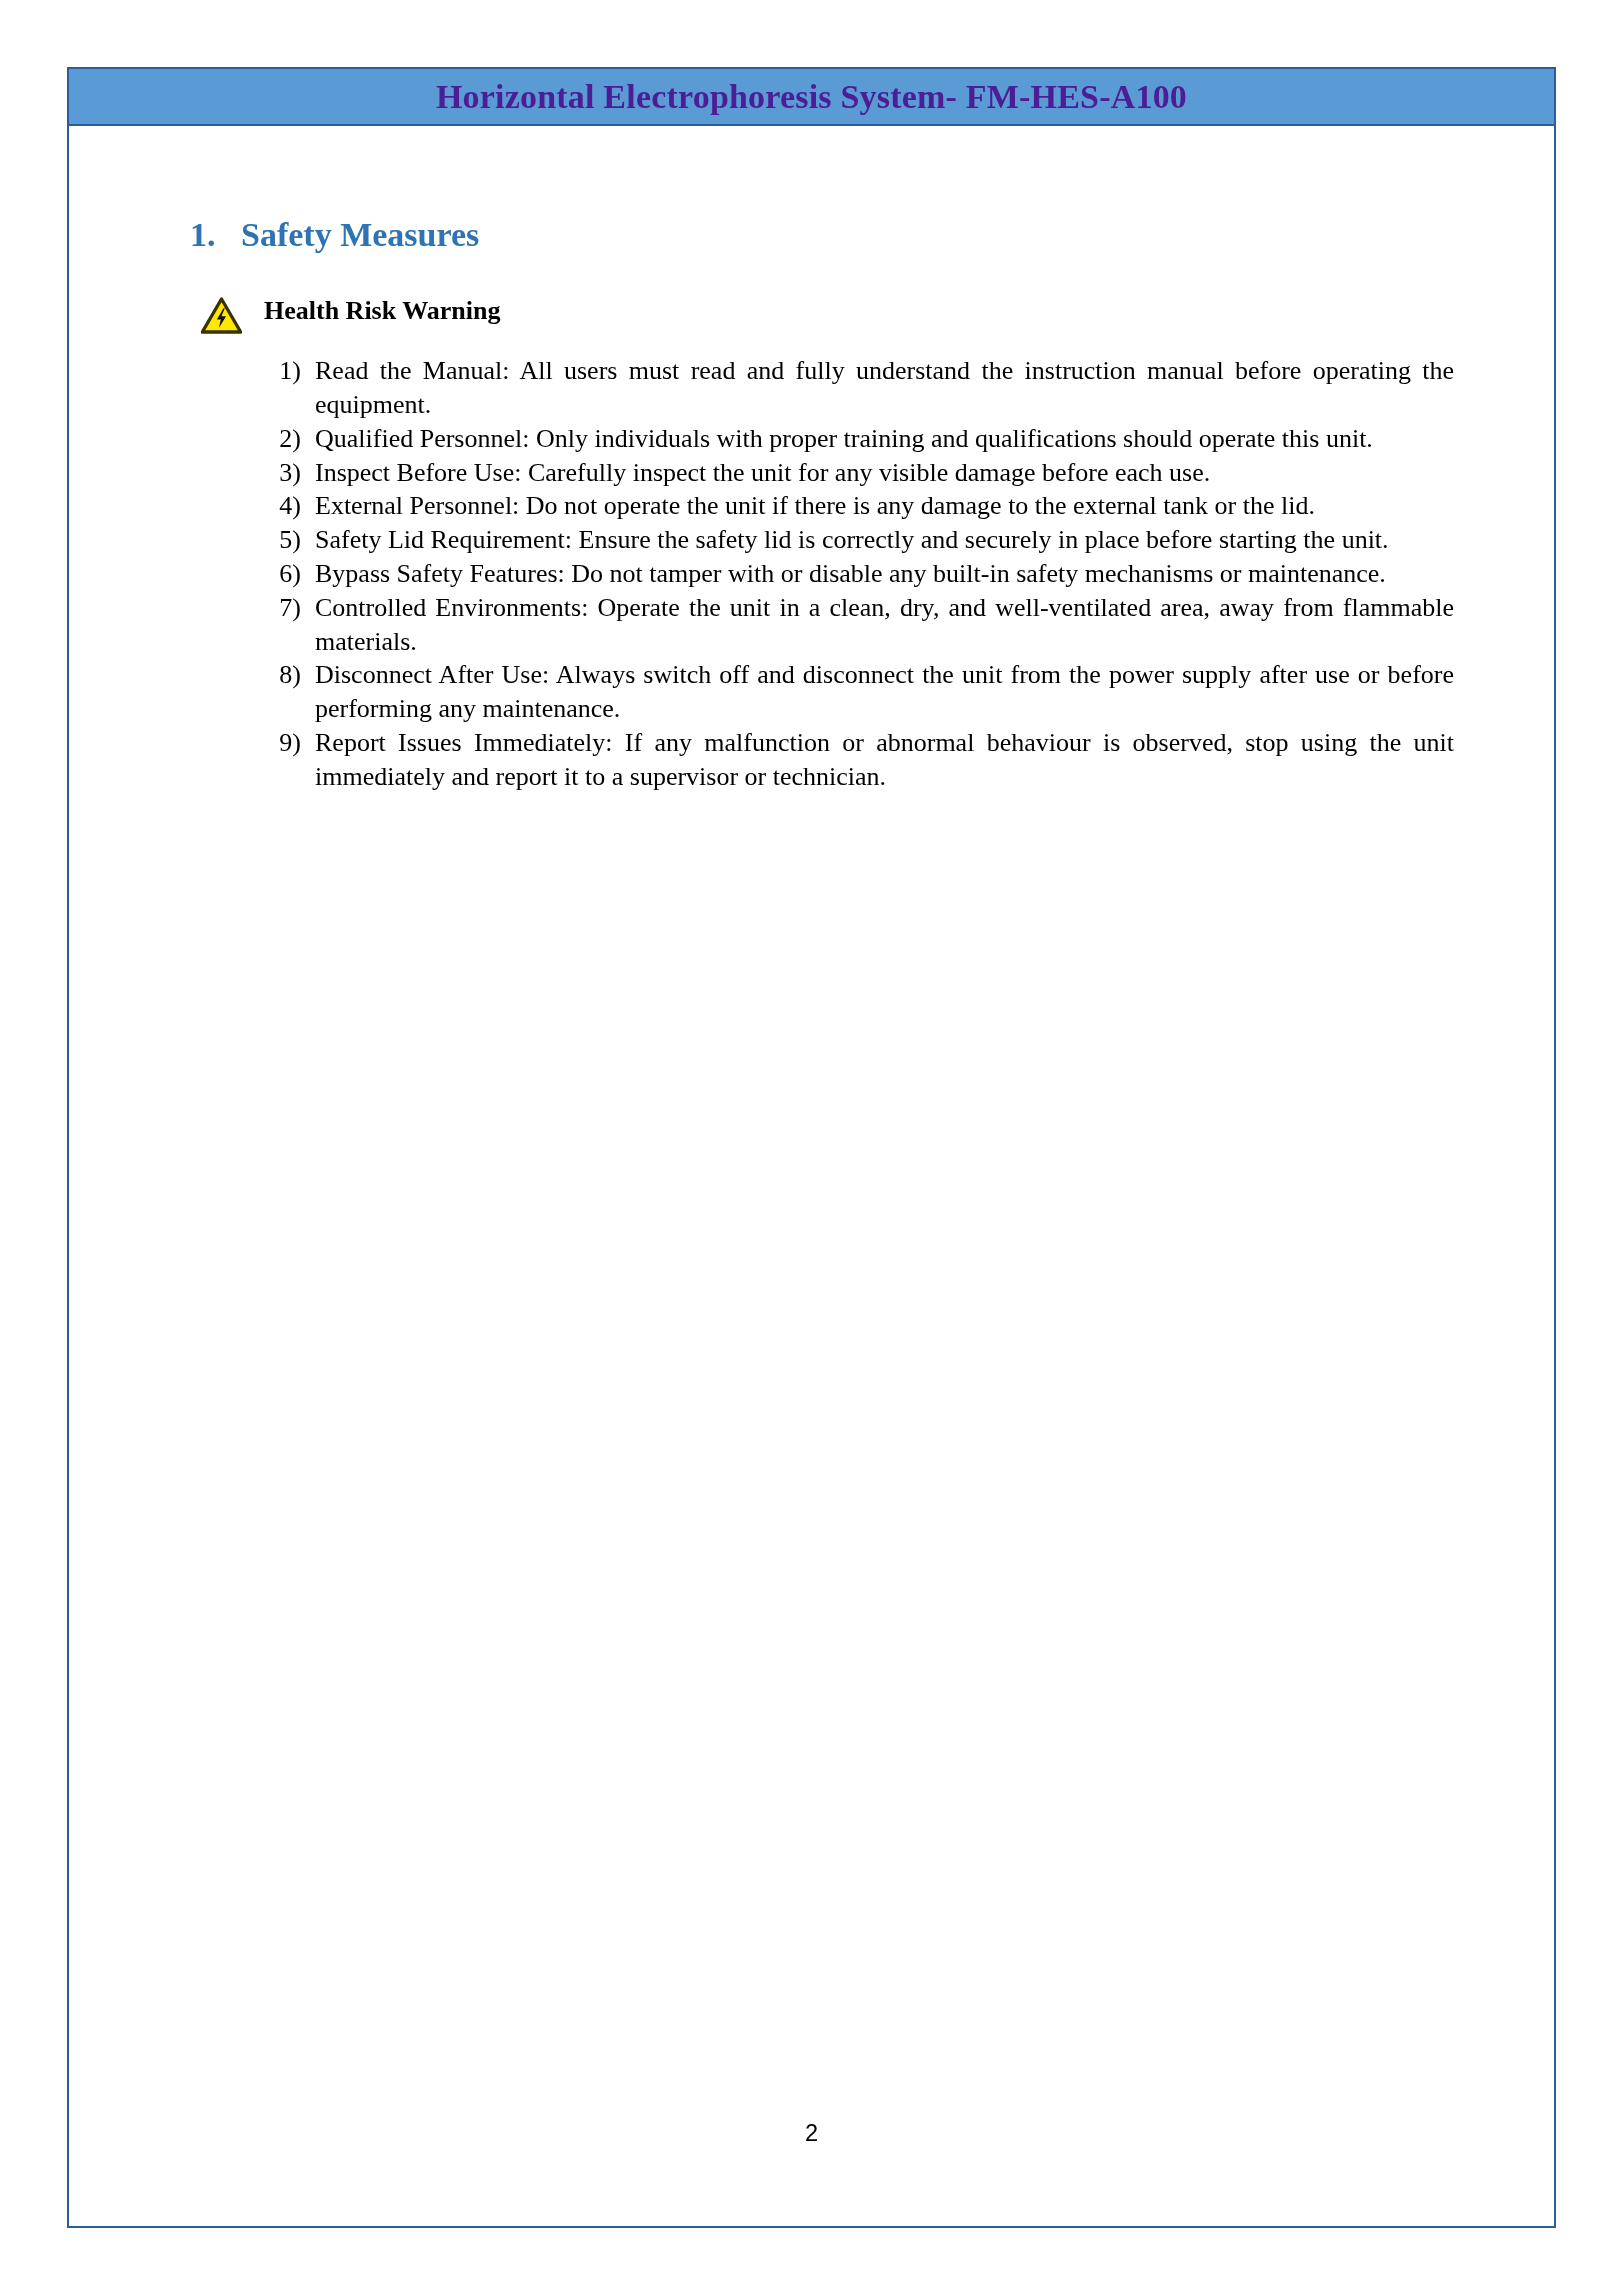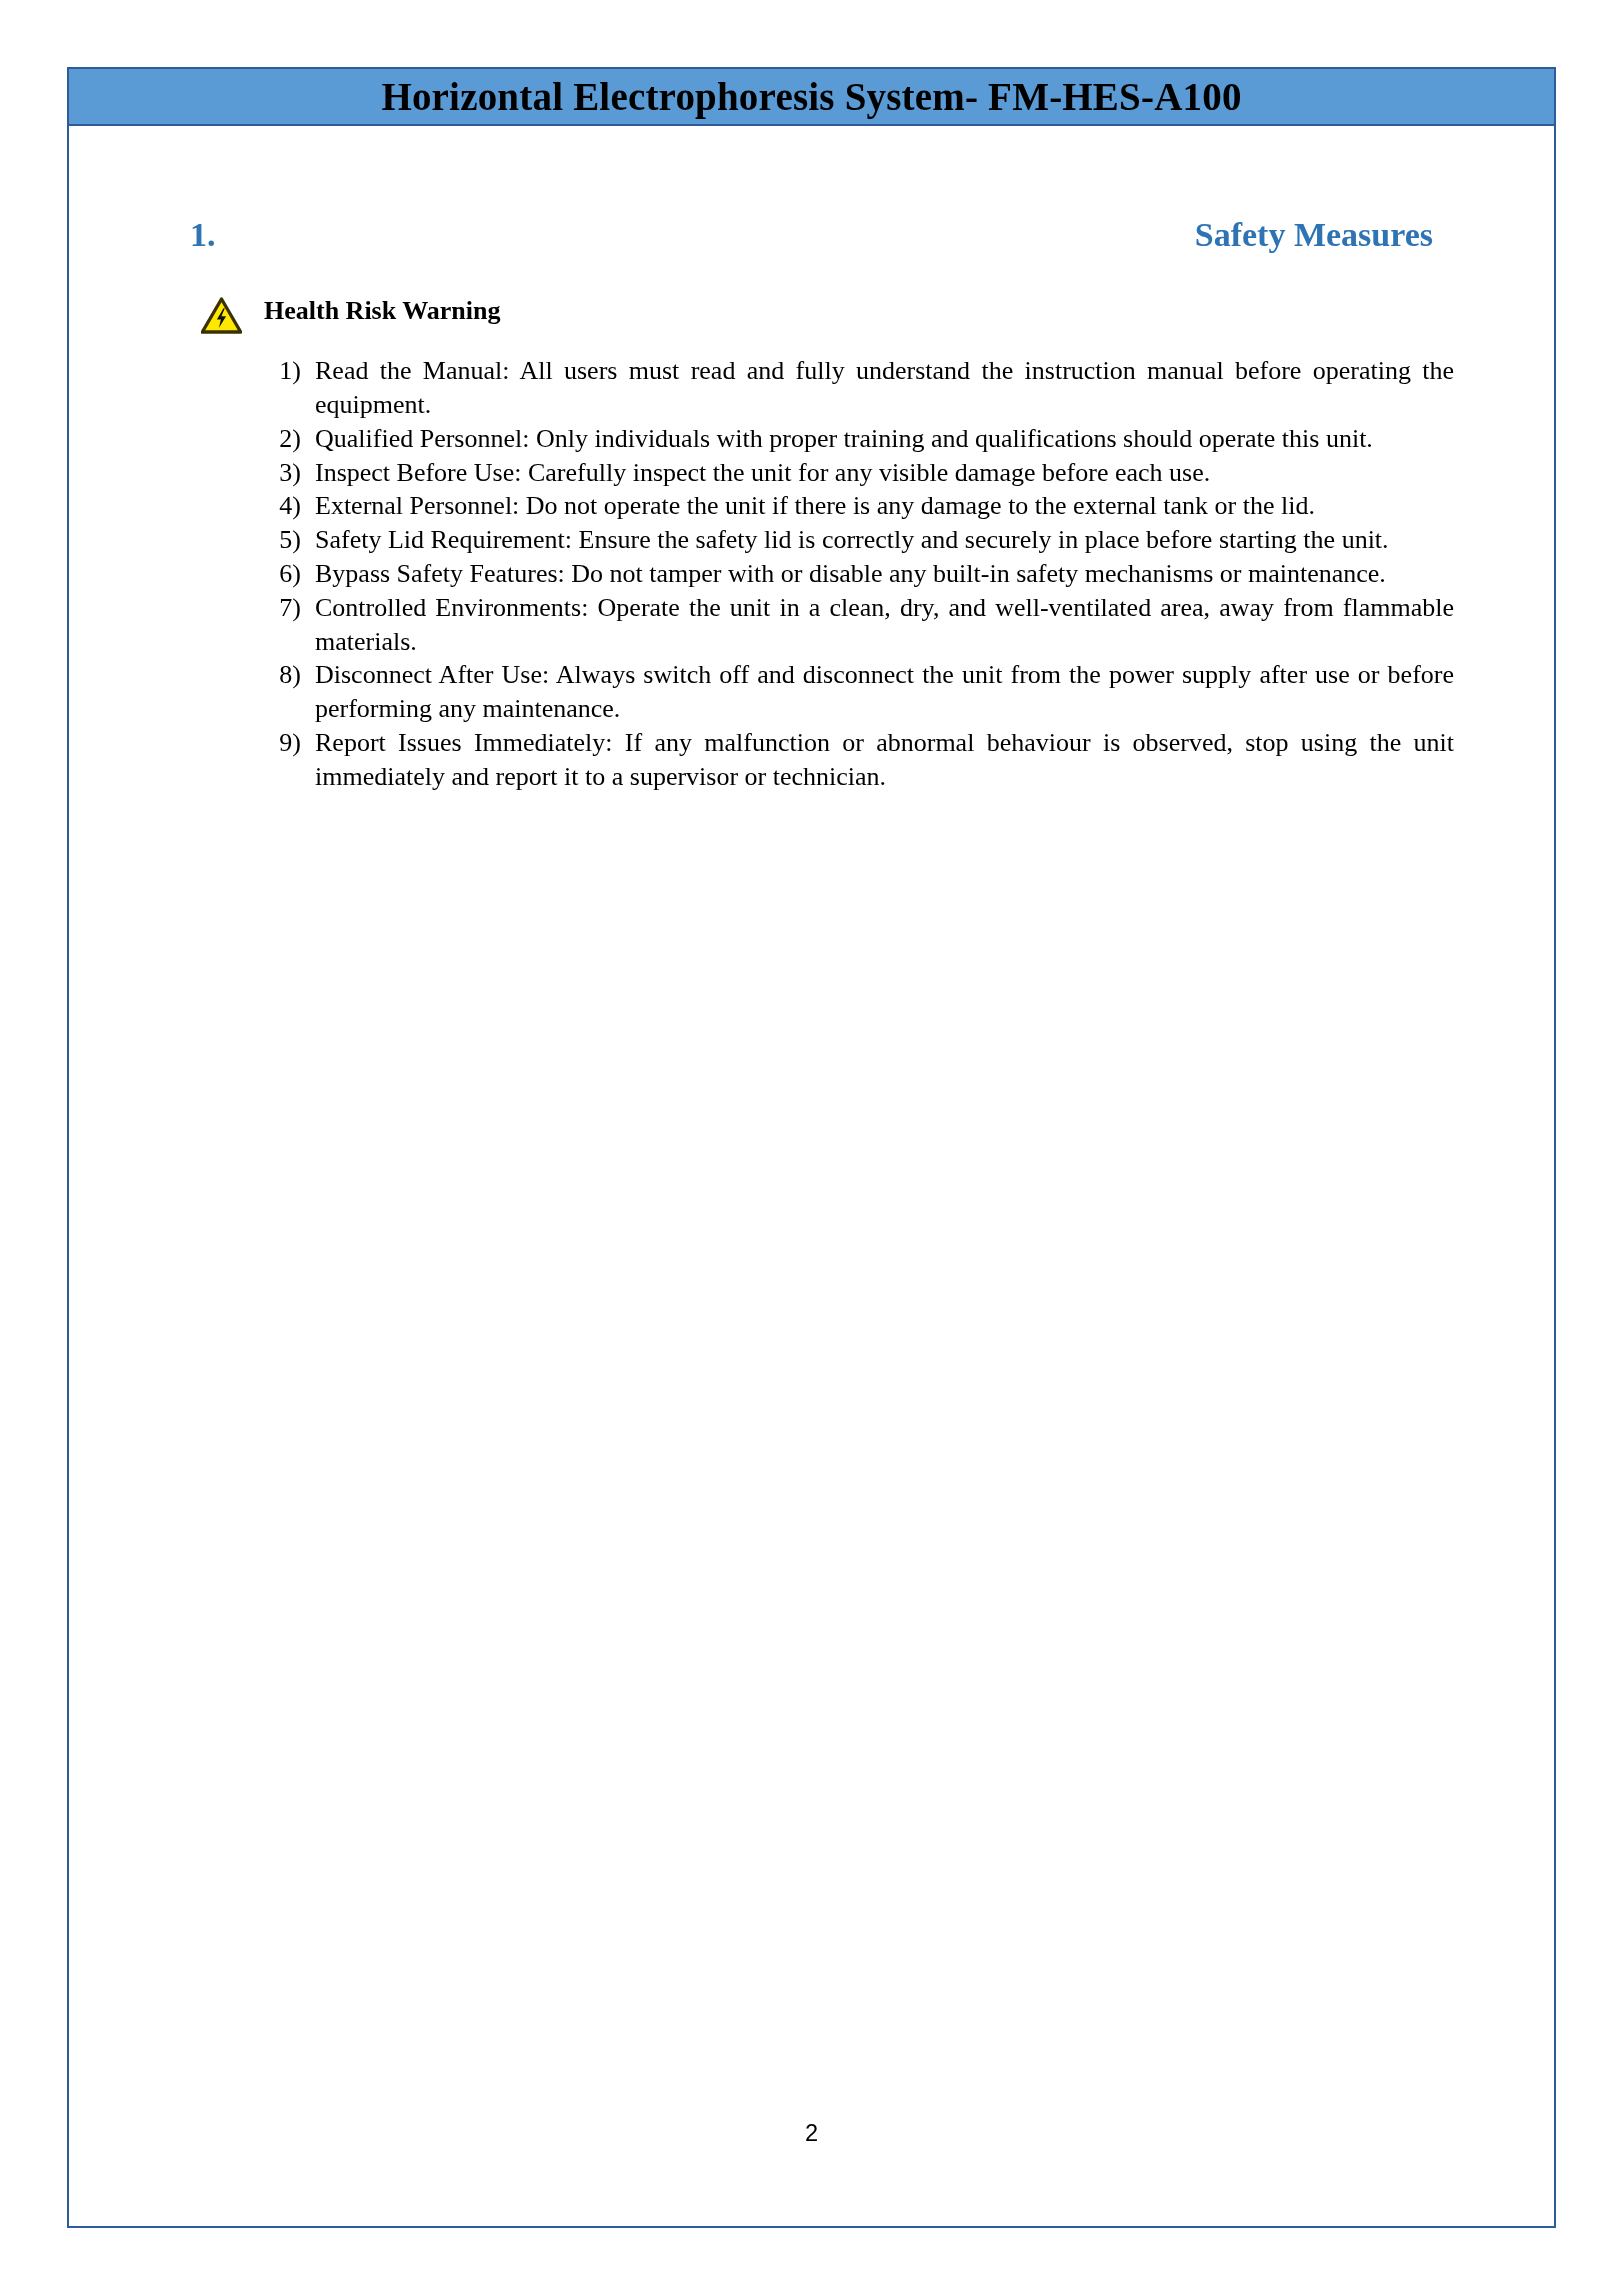--- a/index.html
+++ b/index.html
@@ -45,24 +45,24 @@
     width: 1489px;
     height: 59px;
     box-sizing: border-box;
     background: #5B9BD5;
     border: 2.6px solid #2E5B9A;
     display: flex;
     align-items: center;
     justify-content: center;
   }
   .header-title {
-    color: #000000;
+    color: #4c1d95;
     font-family: "Liberation Serif", "DejaVu Serif", serif;
     font-weight: bold;
-    font-size: 39px;
+    font-size: 34px;
     letter-spacing: 0.2px;
     line-height: 1;
     white-space: nowrap;
   }
 
   
   .content {
     position: absolute;
     left: 190px;
     top: 216px;
@@ -79,21 +79,20 @@
     font-size: 34px;
     line-height: 1.1;
     margin: 0 0 41px 0;
   }
   .section-heading .sec-num {
     width: 51px;
     flex: 0 0 51px;
   }
   .section-heading .sec-title {
     flex: 1 1 auto;
-    text-align: right;
   }
 
   
   .body-block {
     margin-left: 74px;
     width: 1190px;
   }
 
   
   .warning-row {

